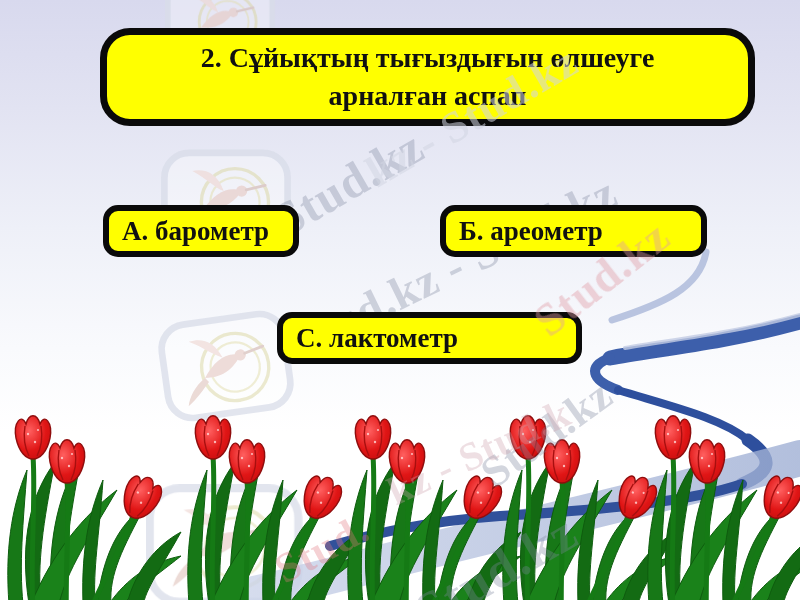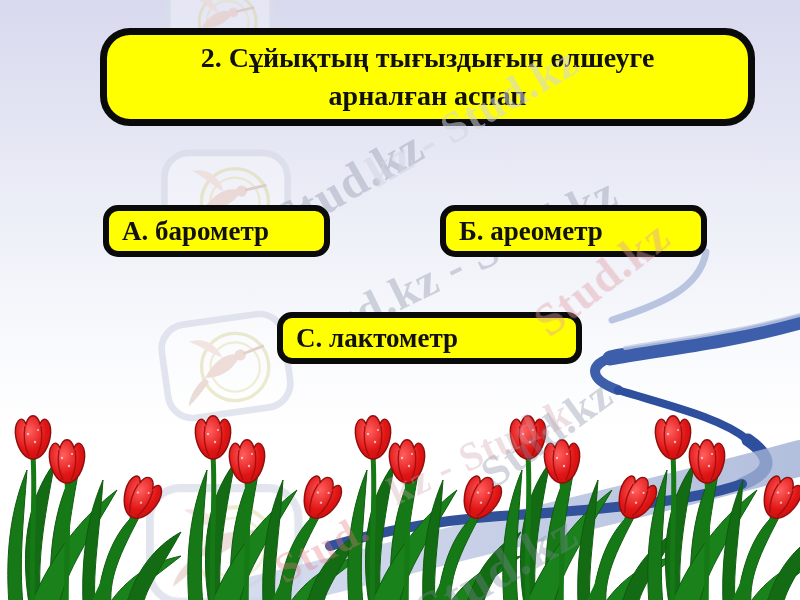--- a/index.html
+++ b/index.html
@@ -24,21 +24,21 @@
     left:100px;top:28px;width:655px;height:98px;border-radius:30px;
     display:flex;align-items:center;justify-content:center;text-align:center;
     font-size:28px;line-height:1.35;
   }
   .title-box .inner{max-width:570px;}
   .answer{
     height:52px;border-radius:15px;border-width:6px;
     display:flex;align-items:center;font-size:27px;padding-left:13px;
     cursor:pointer;
   }
-  .answer-a{left:103px;top:205px;width:227px;}
+  .answer-a{left:103px;top:205px;width:196px;}
   .answer-b{left:440px;top:205px;width:267px;}
   .answer-c{left:277px;top:312px;width:305px;}
 </style>
 </head>
 <body>
 
 <div class="stage">
 
   <svg class="decor-svg" width="800" height="600" viewBox="0 0 800 600">
     <defs>

